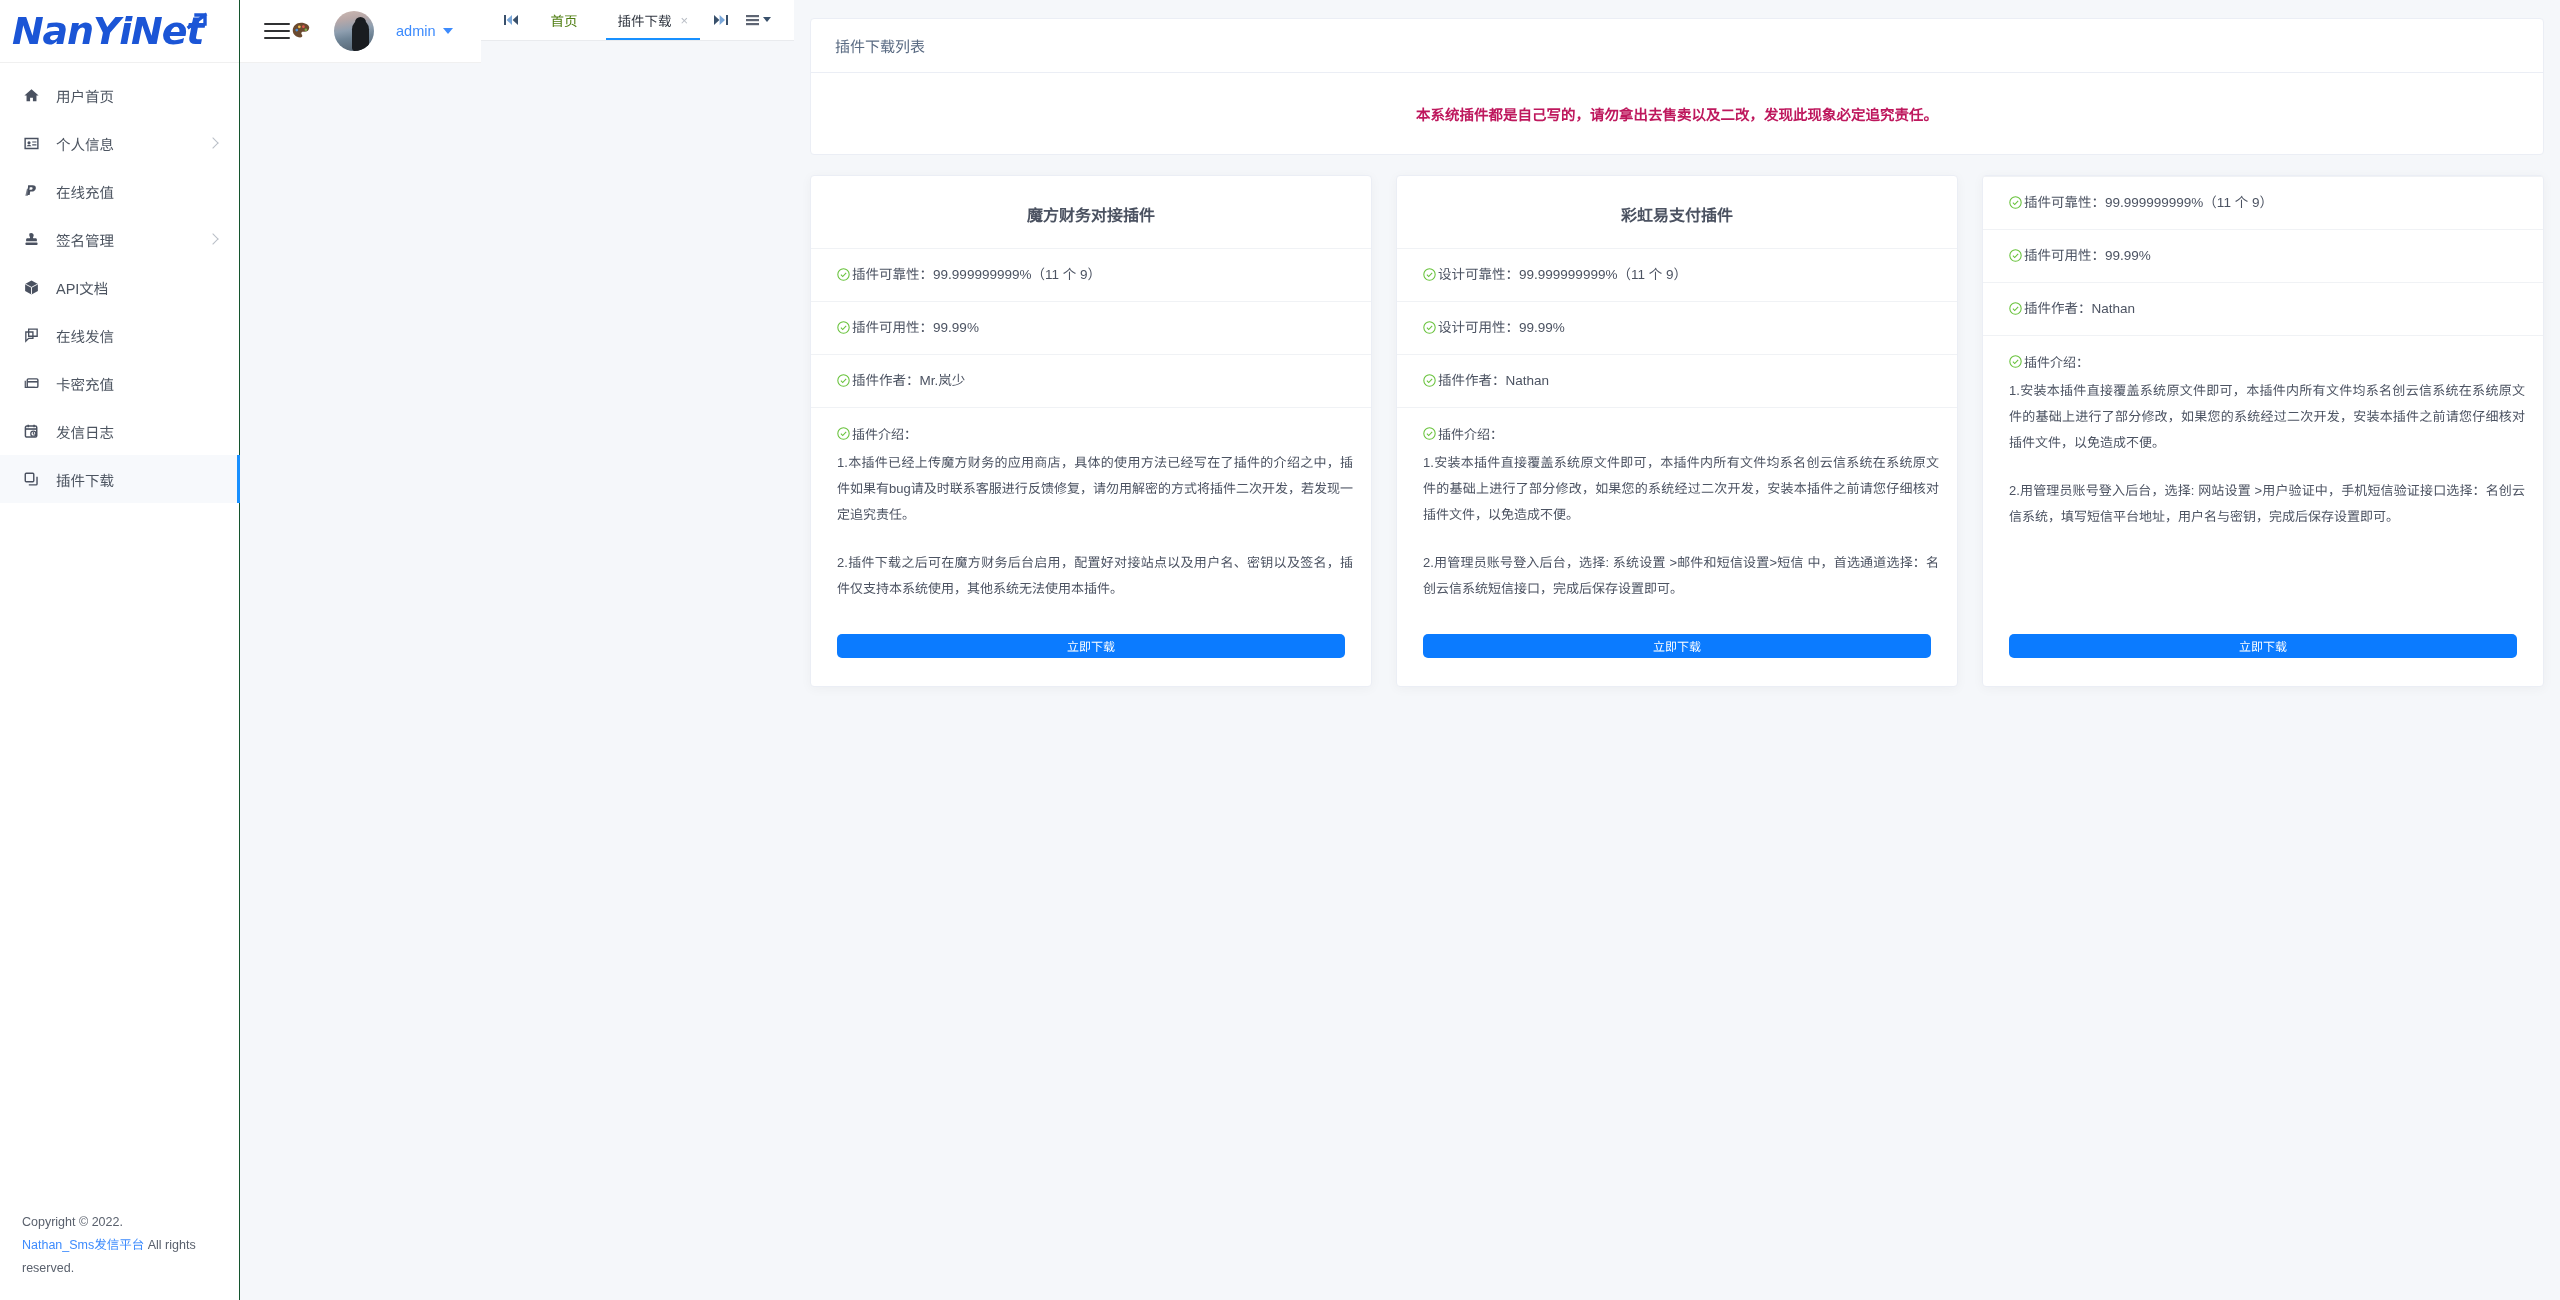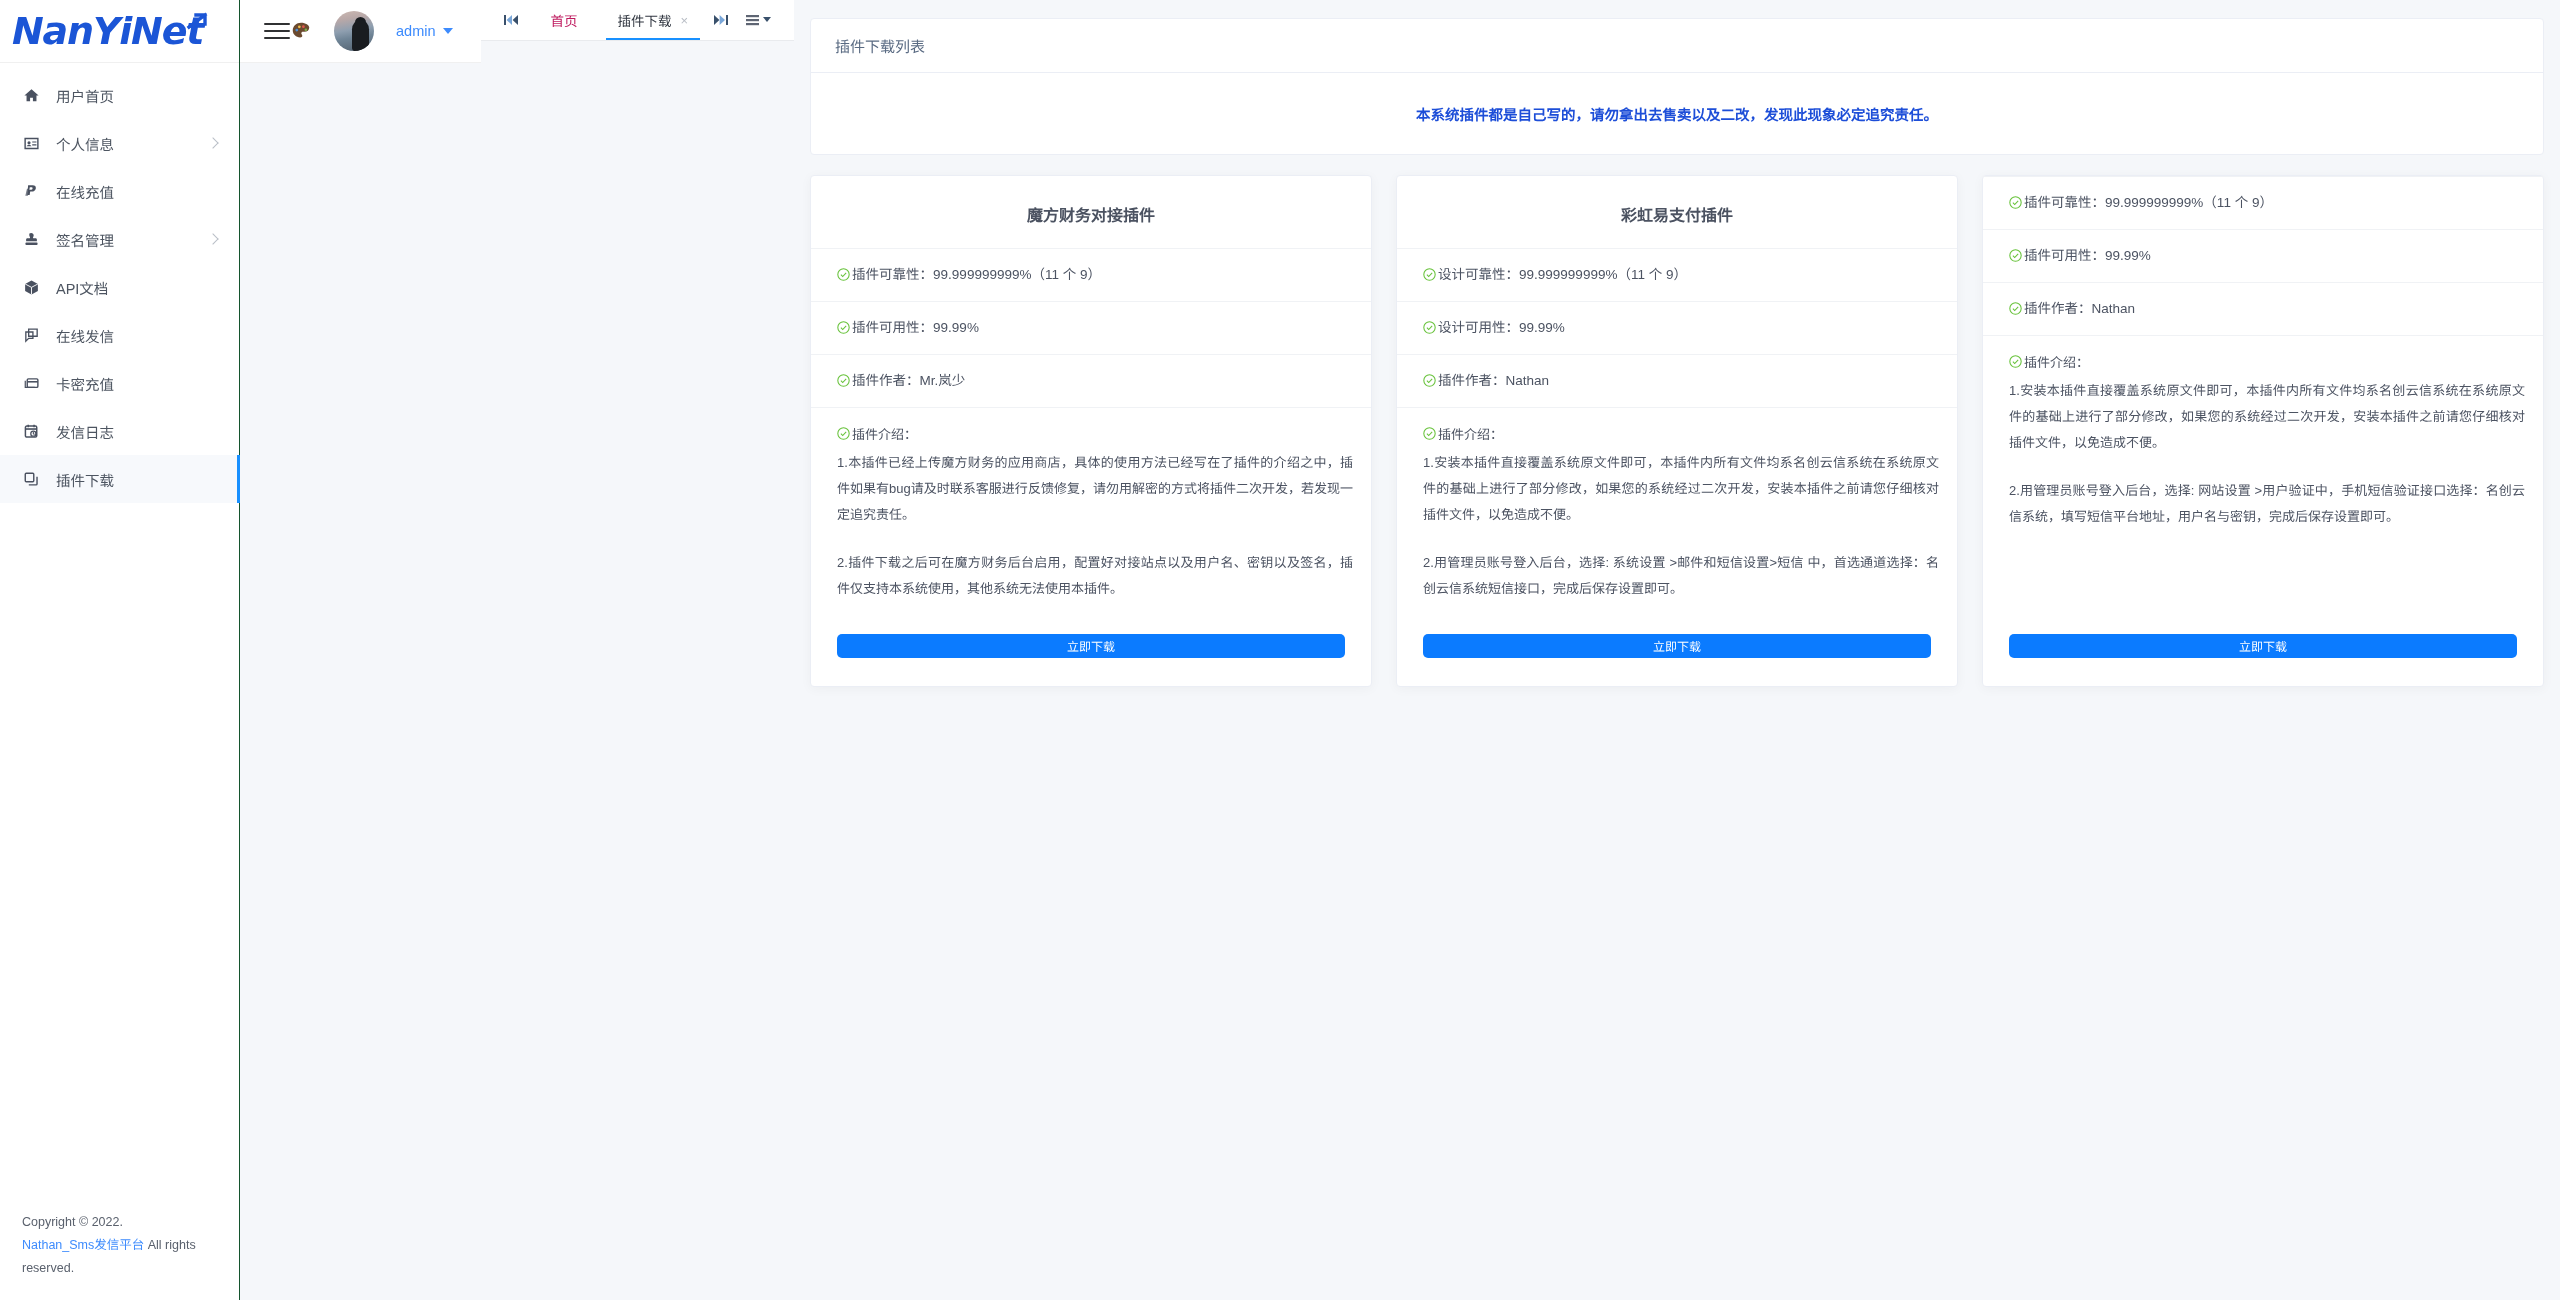--- a/index.html
+++ b/index.html
@@ -101,21 +101,21 @@
     height: 41px; background: #fff;
     border-bottom: 1px solid #e9ebee;
     display: flex; align-items: stretch; padding-left: 10px;
   }
   .tab-nav-ico {
     display: flex; align-items: center; justify-content: center;
     width: 40px; cursor: pointer; color: #5e6573;
   }
   .tab {
     display: flex; align-items: center; gap: 9px;
-    padding: 0 20px; font-size: 13.5px; color: #be185d;
+    padding: 0 20px; font-size: 13.5px; color: #4d7c0f;
     cursor: pointer; position: relative; white-space: nowrap;
   }
   .tab.active { color: #303640; }
   .tab.active::after {
     content: ""; position: absolute; left: 8px; right: 8px; bottom: 0;
     height: 2.5px; background: #1890ff;
   }
   .tab .tab-close {
     font-size: 13px; color: #b7bcc4; line-height: 1;
   }
@@ -127,21 +127,21 @@
   .panel {
     background: #fff; border: 1px solid #ebeef5; border-radius: 4px;
     margin-bottom: 20px;
   }
   .panel-head {
     height: 54px; display: flex; align-items: center;
     padding: 0 24px; border-bottom: 1px solid #ebeef5;
     font-size: 15px; color: #5a6b83;
   }
   .panel-body { padding: 30px 24px; display: flex; align-items: center; justify-content: center; }
-  .warn-text { font-size: 14.5px; color: #1d4ed8; font-weight: 700; text-align: center; }
+  .warn-text { font-size: 14.5px; color: #be185d; font-weight: 700; text-align: center; }
 
   
   .cards { display: flex; gap: 24px; padding: 0 0 40px 0; align-items: stretch; }
   .card {
     flex: 1 1 0; background: #fff; border: 1px solid #ebeef5;
     border-radius: 4px; box-shadow: 0 2px 12px rgba(0,0,0,.04);
     display: flex; flex-direction: column;
     padding: 0 0 28px 0;
   }
   .card-title {

